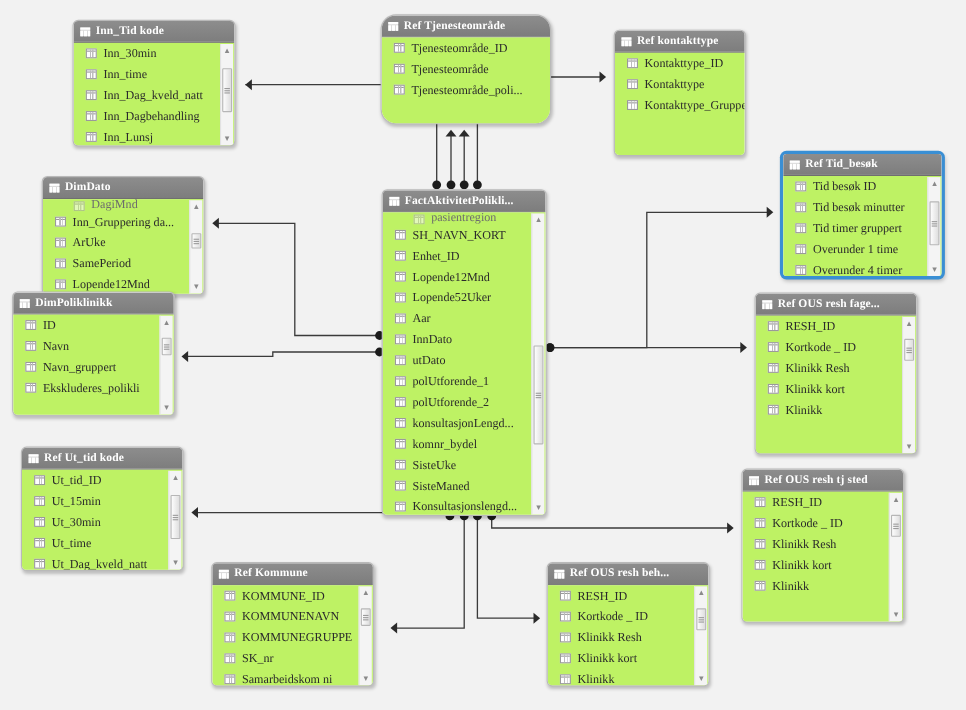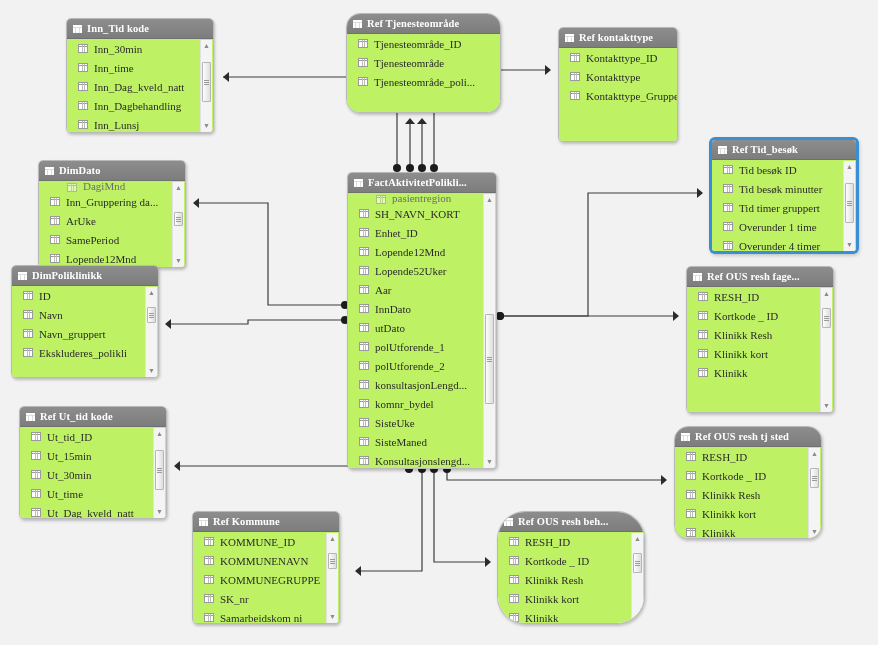--- a/index.html
+++ b/index.html
@@ -516,21 +516,21 @@
             <span class="fld-icon"></span>
             <span>Ut_Dag_kveld_natt</span>
           </div>
           <div class="sbar">
             <div class="arw up">▲</div>
             <div class="arw dn">▼</div>
             <div class="thumb" style="top: 22px; height: 40px;"></div>
           </div>
         </div>
       </div>
-      <div class="tbl" style="left: 674px; top: 426px; width: 148px; height: 113px; border-radius: 14px;">
+      <div class="tbl" style="left: 674px; top: 426px; width: 148px; height: 140px;">
         <div class="tbl-hdr">
           <span class="grid-icon"></span>
           <span>Ref OUS resh tj sted</span>
         </div>
         <div class="tbl-body">
           <div class="field">
             <span class="fld-icon"></span>
             <span>RESH_ID</span>
           </div>
           <div class="field">
@@ -582,21 +582,21 @@
             <span class="fld-icon"></span>
             <span>Samarbeidskom ni</span>
           </div>
           <div class="sbar">
             <div class="arw up">▲</div>
             <div class="arw dn">▼</div>
             <div class="thumb" style="top: 20px; height: 16px;"></div>
           </div>
         </div>
       </div>
-      <div class="tbl" style="left: 497px; top: 511px; width: 148px; height: 113px; border-radius: 28px;">
+      <div class="tbl" style="left: 497px; top: 511px; width: 148px; height: 113px;">
         <div class="tbl-hdr">
           <span class="grid-icon"></span>
           <span>Ref OUS resh beh...</span>
         </div>
         <div class="tbl-body">
           <div class="field">
             <span class="fld-icon"></span>
             <span>RESH_ID</span>
           </div>
           <div class="field">

